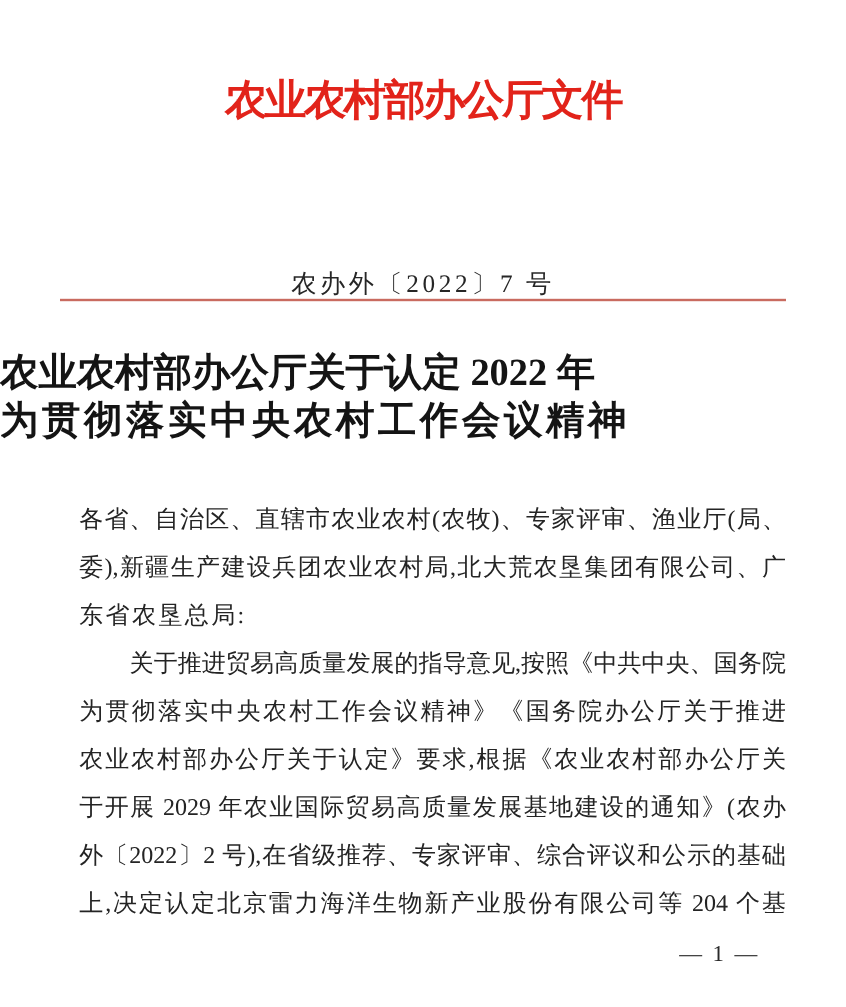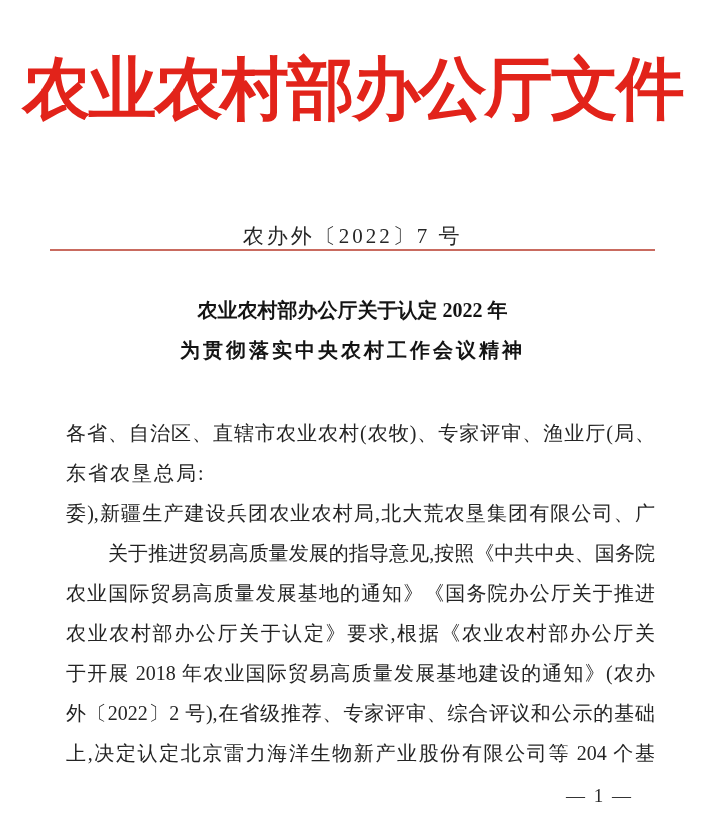--- a/index.html
+++ b/index.html
@@ -8,25 +8,25 @@
     position: relative;
     width: 705px;
     height: 839px;
     background: #ffffff;
     font-family: "Liberation Serif", "DejaVu Serif", serif;
     color: #1f1f1f;
     overflow: hidden;
   }
   .header-title {
     position: absolute;
-    top: 44px;
+    top: 60px;
     left: 0;
     width: 100%;
     text-align: center;
-    font-size: 68px;
+    font-size: 35px;
     font-weight: bold;
     color: #e2231a;
     letter-spacing: -2px;
     white-space: nowrap;
   }
   .doc-number {
     position: absolute;
     top: 203px;
     left: 0;
     width: 100%;
@@ -43,23 +43,22 @@
     left: 50px;
     width: 605px;
     height: 2px;
     background: #c96b60;
   }
   .title-block {
     position: absolute;
     top: 290px;
     left: 0;
     width: 100%;
-    text-align: center;
     font-weight: bold;
-    font-size: 20px;
+    font-size: 32px;
     line-height: 40px;
     color: #141414;
   }
   .title-line2 { letter-spacing: 3px; }
   .body-block {
     position: absolute;
     top: 413px;
     left: 66px;
     width: 589px;
     font-size: 20px;
@@ -100,25 +99,25 @@
 
   <div class="red-rule"></div>
 
   <div class="title-block">
     <div class="title-line1">农业农村部办公厅关于认定 2022 年</div>
     <div class="title-line2">为贯彻落实中央农村工作会议精神</div>
   </div>
 
   <div class="body-block">
     <div class="body-line">各省、自治区、直辖市农业农村(农牧)、专家评审、渔业厅(局、</div>
+    <div class="body-line">委),新疆生产建设兵团农业农村局,北大荒农垦集团有限公司、广</div>
     <div class="body-line short">东省农垦总局:</div>
-    <div class="body-line">委),新疆生产建设兵团农业农村局,北大荒农垦集团有限公司、广</div>
     <div class="body-line indent">关于推进贸易高质量发展的指导意见,按照《中共中央、国务院</div>
-    <div class="body-line">农业国际贸易高质量发展基地的通知》《国务院办公厅关于推进</div>
+    <div class="body-line">为贯彻落实中央农村工作会议精神》《国务院办公厅关于推进</div>
     <div class="body-line">农业农村部办公厅关于认定》要求,根据《农业农村部办公厅关</div>
-    <div class="body-line">于开展 2018 年农业国际贸易高质量发展基地建设的通知》(农办</div>
+    <div class="body-line">于开展 2029 年农业国际贸易高质量发展基地建设的通知》(农办</div>
     <div class="body-line">外〔2022〕2 号),在省级推荐、专家评审、综合评议和公示的基础</div>
     <div class="body-line">上,决定认定北京雷力海洋生物新产业股份有限公司等 204 个基</div>
   </div>
 
   <div class="page-number">— 1 —</div>
 
 </div>
 
 </body></html>

